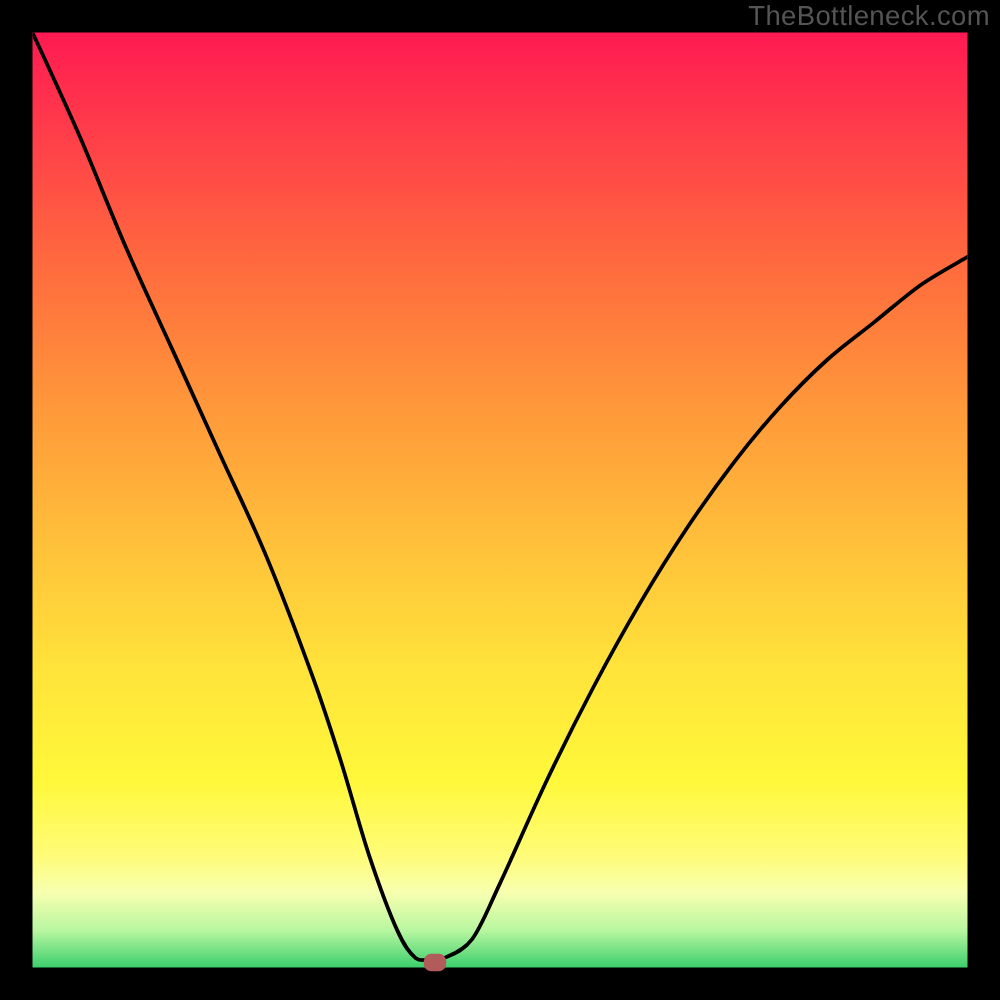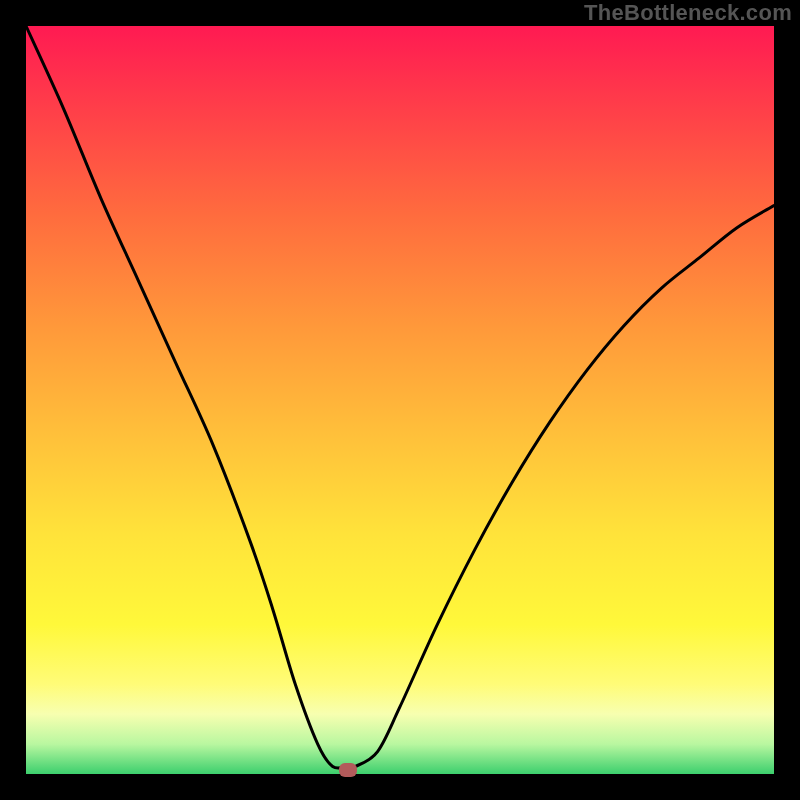--- a/index.html
+++ b/index.html
@@ -37,21 +37,21 @@
       #3ccf6d 100%);
   }
   .watermark {
     position: absolute;
     top: 0;
     right: 8px;
     color: #555555;
     font-size: 22px;
     letter-spacing: 0.3px;
     z-index: 10;
-    font-weight: 700;
+    font-weight: 400;
   }
   svg.curve {
     position: absolute;
     left: 0;
     top: 0;
     width: 748px;
     height: 748px;
     pointer-events: none;
   }
   .marker {

